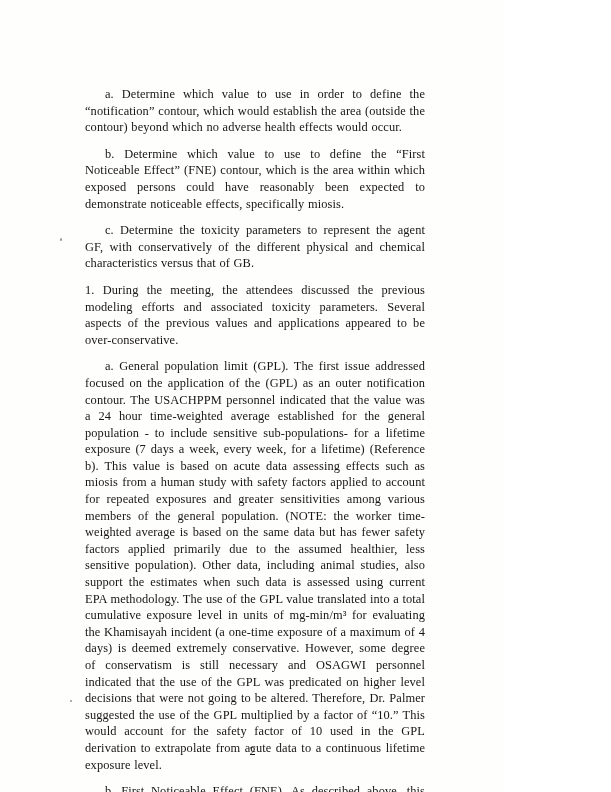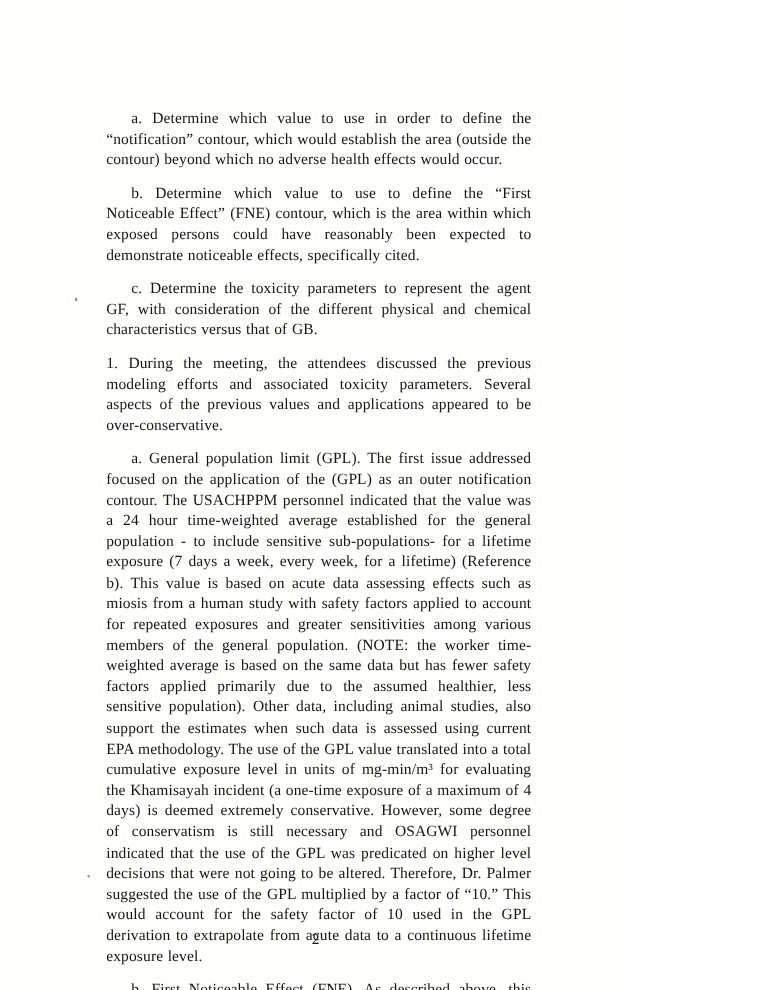--- a/index.html
+++ b/index.html
@@ -52,22 +52,22 @@
   .speck.s4 { width: 3px; height: 2px; left: 552px; top: 628px; }
   .speck.s5 { width: 2px; height: 2px; left: 70px;  top: 700px; }
 </style>
 </head>
 <body>
 
 <div class="page">
 
   <div>
     <p class="para">a.  Determine which value to use in order to define the “notification” contour, which would establish the area (outside the contour) beyond which no adverse health effects would occur.</p>
-    <p class="para">b.  Determine which value to use to define the “First Noticeable Effect”  (FNE) contour, which is the area within which exposed persons could have reasonably been expected to demonstrate noticeable effects, specifically cited.</p>
-    <p class="para">c.  Determine the toxicity parameters to represent the agent GF, with consideration of the different physical and chemical characteristics versus that of GB.</p>
+    <p class="para">b.  Determine which value to use to define the “First Noticeable Effect”  (FNE) contour, which is the area within which exposed persons could have reasonably been expected to demonstrate noticeable effects, specifically miosis.</p>
+    <p class="para">c.  Determine the toxicity parameters to represent the agent GF, with conservatively of the different physical and chemical characteristics versus that of GB.</p>
     <p class="para flush">1.  During the meeting, the attendees discussed the previous modeling efforts and associated toxicity parameters.  Several aspects of the previous values and applications appeared to be over-conservative.</p>
     <p class="para">a. General population limit (GPL).  The first issue addressed focused on the application of the (GPL) as an outer notification contour.   The USACHPPM personnel indicated that the value was a 24 hour time-weighted average established for the general population - to include sensitive sub-populations- for a lifetime exposure (7 days a week, every week, for a lifetime) (Reference b).  This value is based on acute data assessing effects such as miosis from a human study with safety factors applied to account for repeated exposures and greater sensitivities among various members of the general population.  (NOTE:  the worker time-weighted average is based on the same data but has fewer safety factors applied primarily due to the assumed healthier, less sensitive population).  Other data, including animal studies, also support the estimates when such data is assessed using current EPA methodology.   The use of the GPL value translated into a total cumulative exposure level in units of mg-min/m³ for evaluating the Khamisayah incident (a one-time exposure of a maximum of 4 days) is deemed extremely conservative.  However, some degree of conservatism is still necessary and OSAGWI  personnel indicated that the use of the GPL was predicated on higher level decisions that were not going to be altered.  Therefore, Dr. Palmer suggested the use of the GPL multiplied by a factor of  “10.”  This would account for the safety factor of 10 used in the GPL derivation to extrapolate from acute data to a continuous lifetime exposure level.</p>
     <p class="para">b.  First Noticeable Effect (FNE).  As described above, this level represents the lowest concentration at which military personnel may have first noticed a visible sign (i.e., miosis) in one another that suggested potential nerve agent exposure.  The value used in the initial modeling applied the cumulative exposure 1 mg-min/m³  for GB (as cited in Reference c) as a cumulative exposure that would potentially result in miosis. However, this value was conservatively extrapolated over periods of 10  to 24 hours, despite the toxicological data basis for this estimate, which was only for a 10-minute period.  The attendees discussed which toxicity estimate to use and for how long to extrapolate.  Regarding the toxicity value, the value of 0.5 mg-min/ m³ was used in the</p>
   </div>
 
   <div class="page-number">2</div>
 
   <span class="speck s1"></span>
   <span class="speck s2"></span>
   <span class="speck s3"></span>

